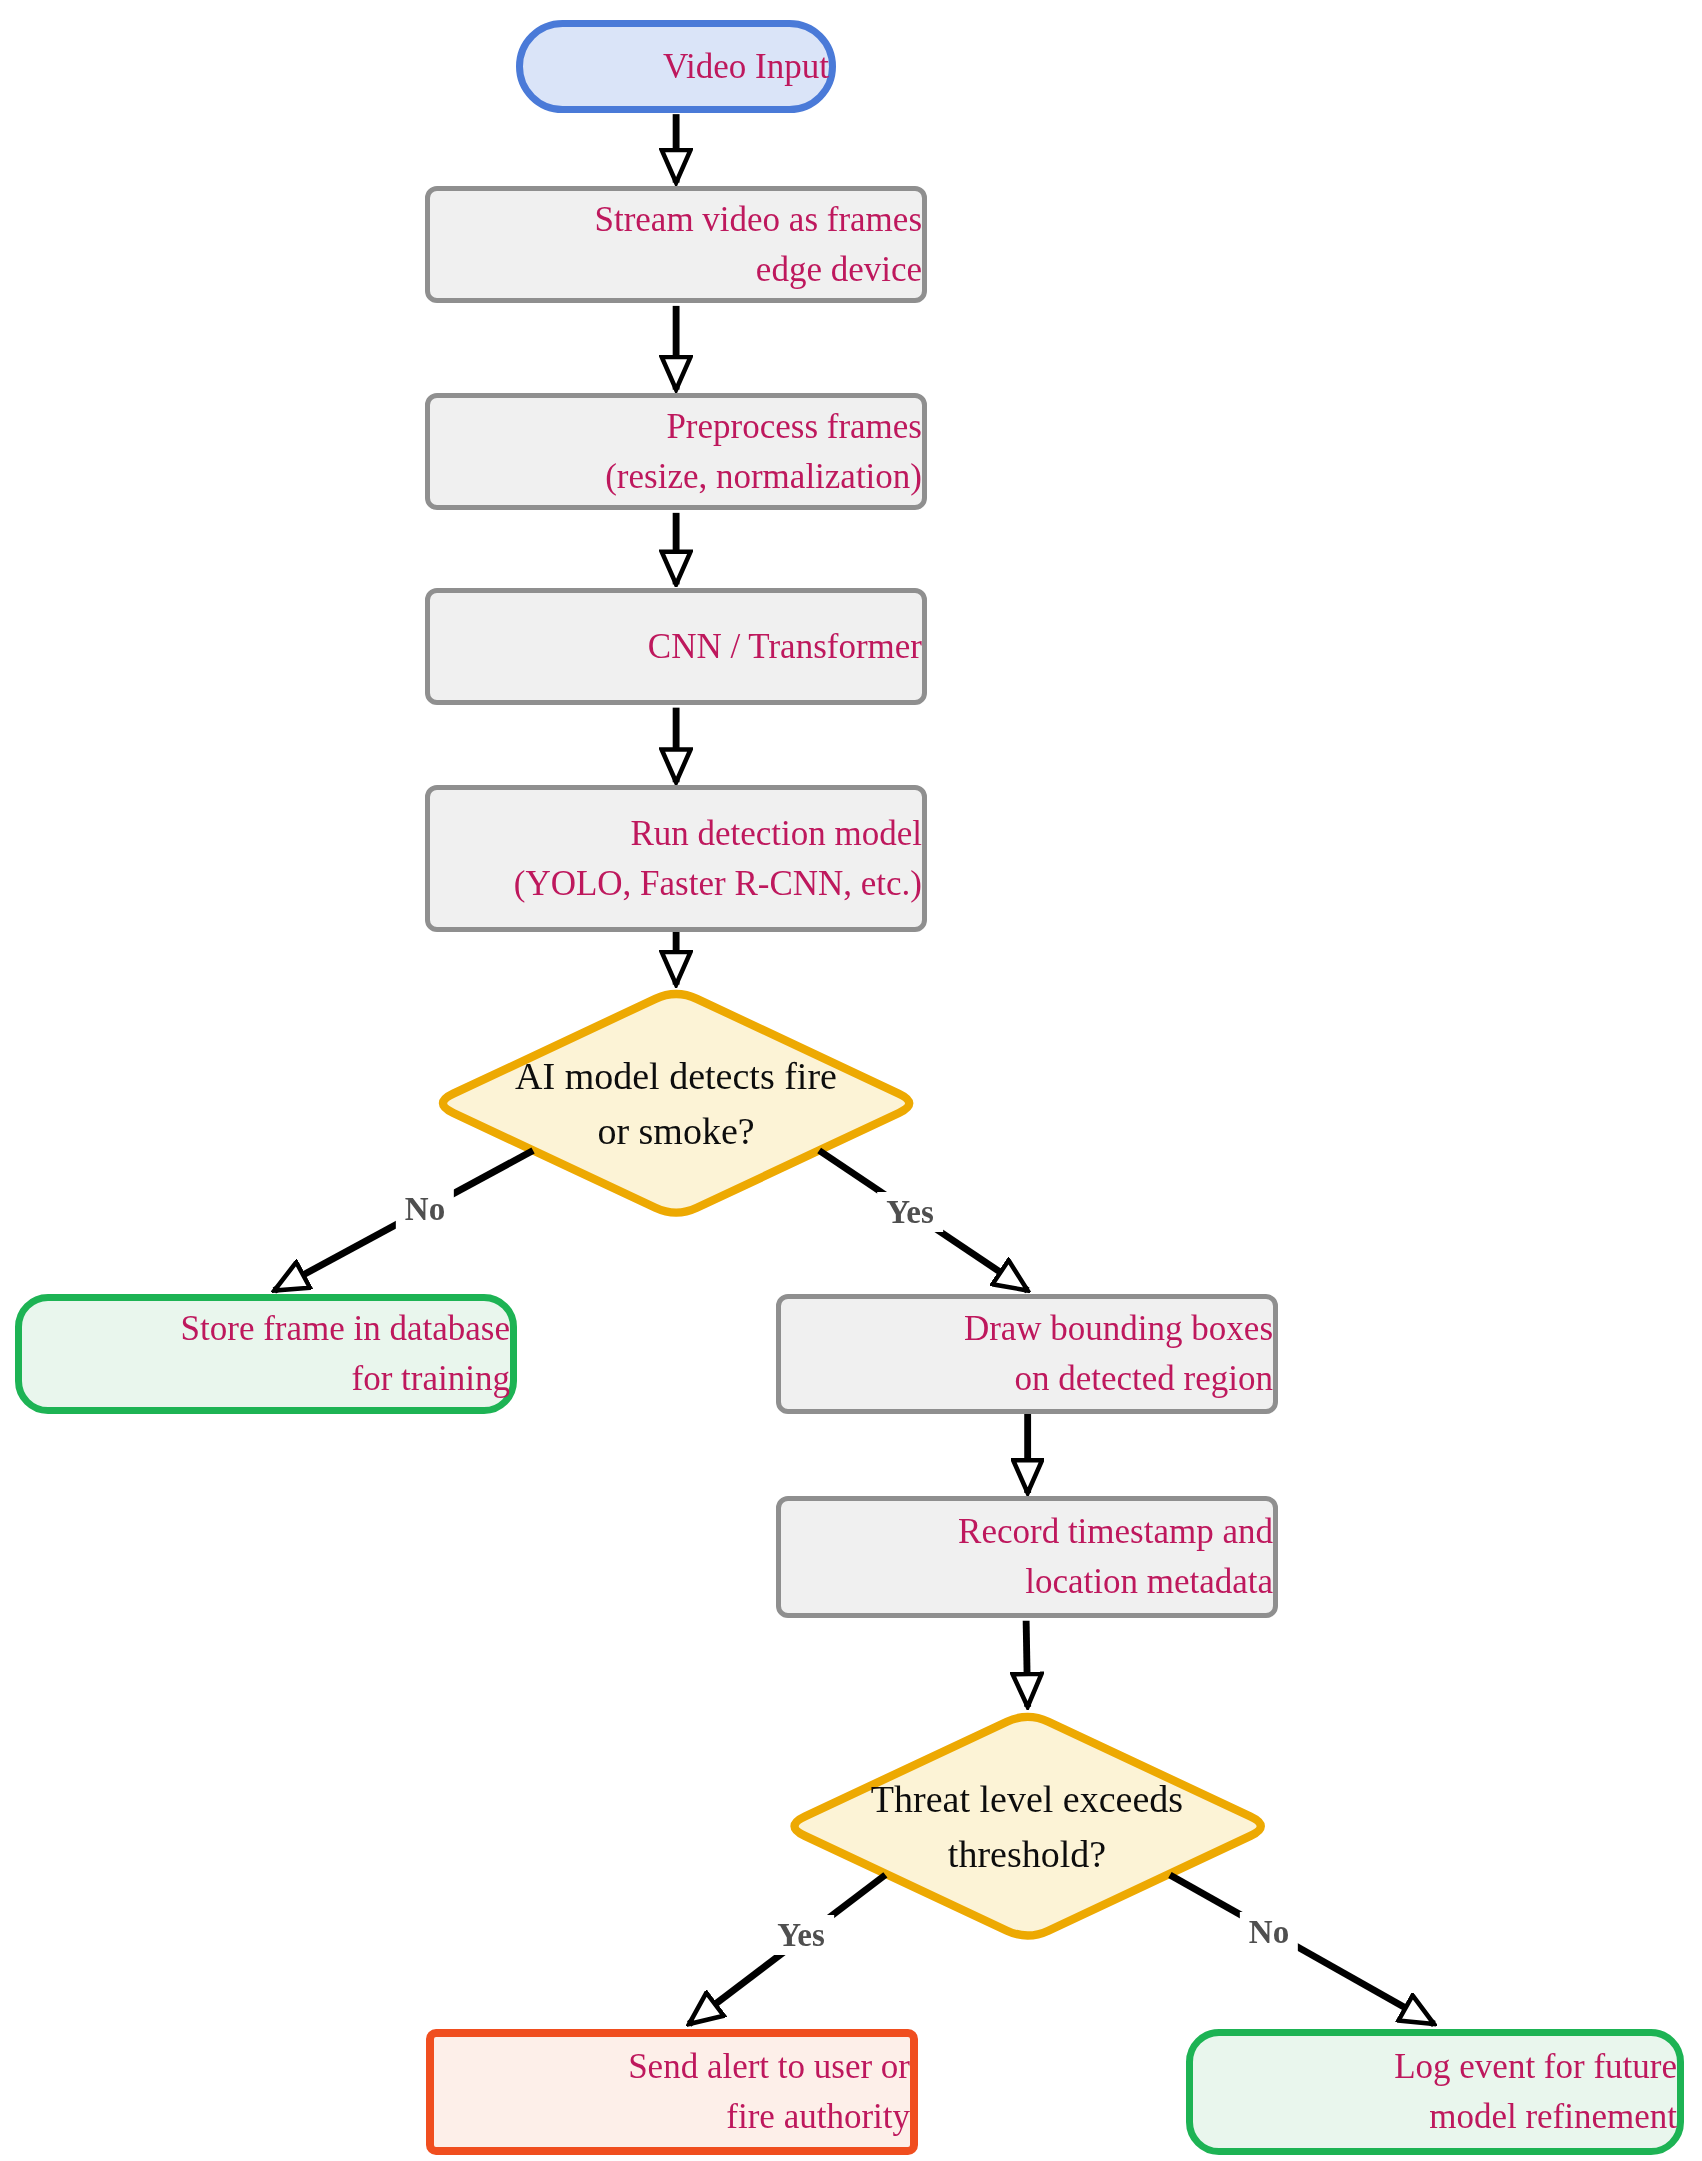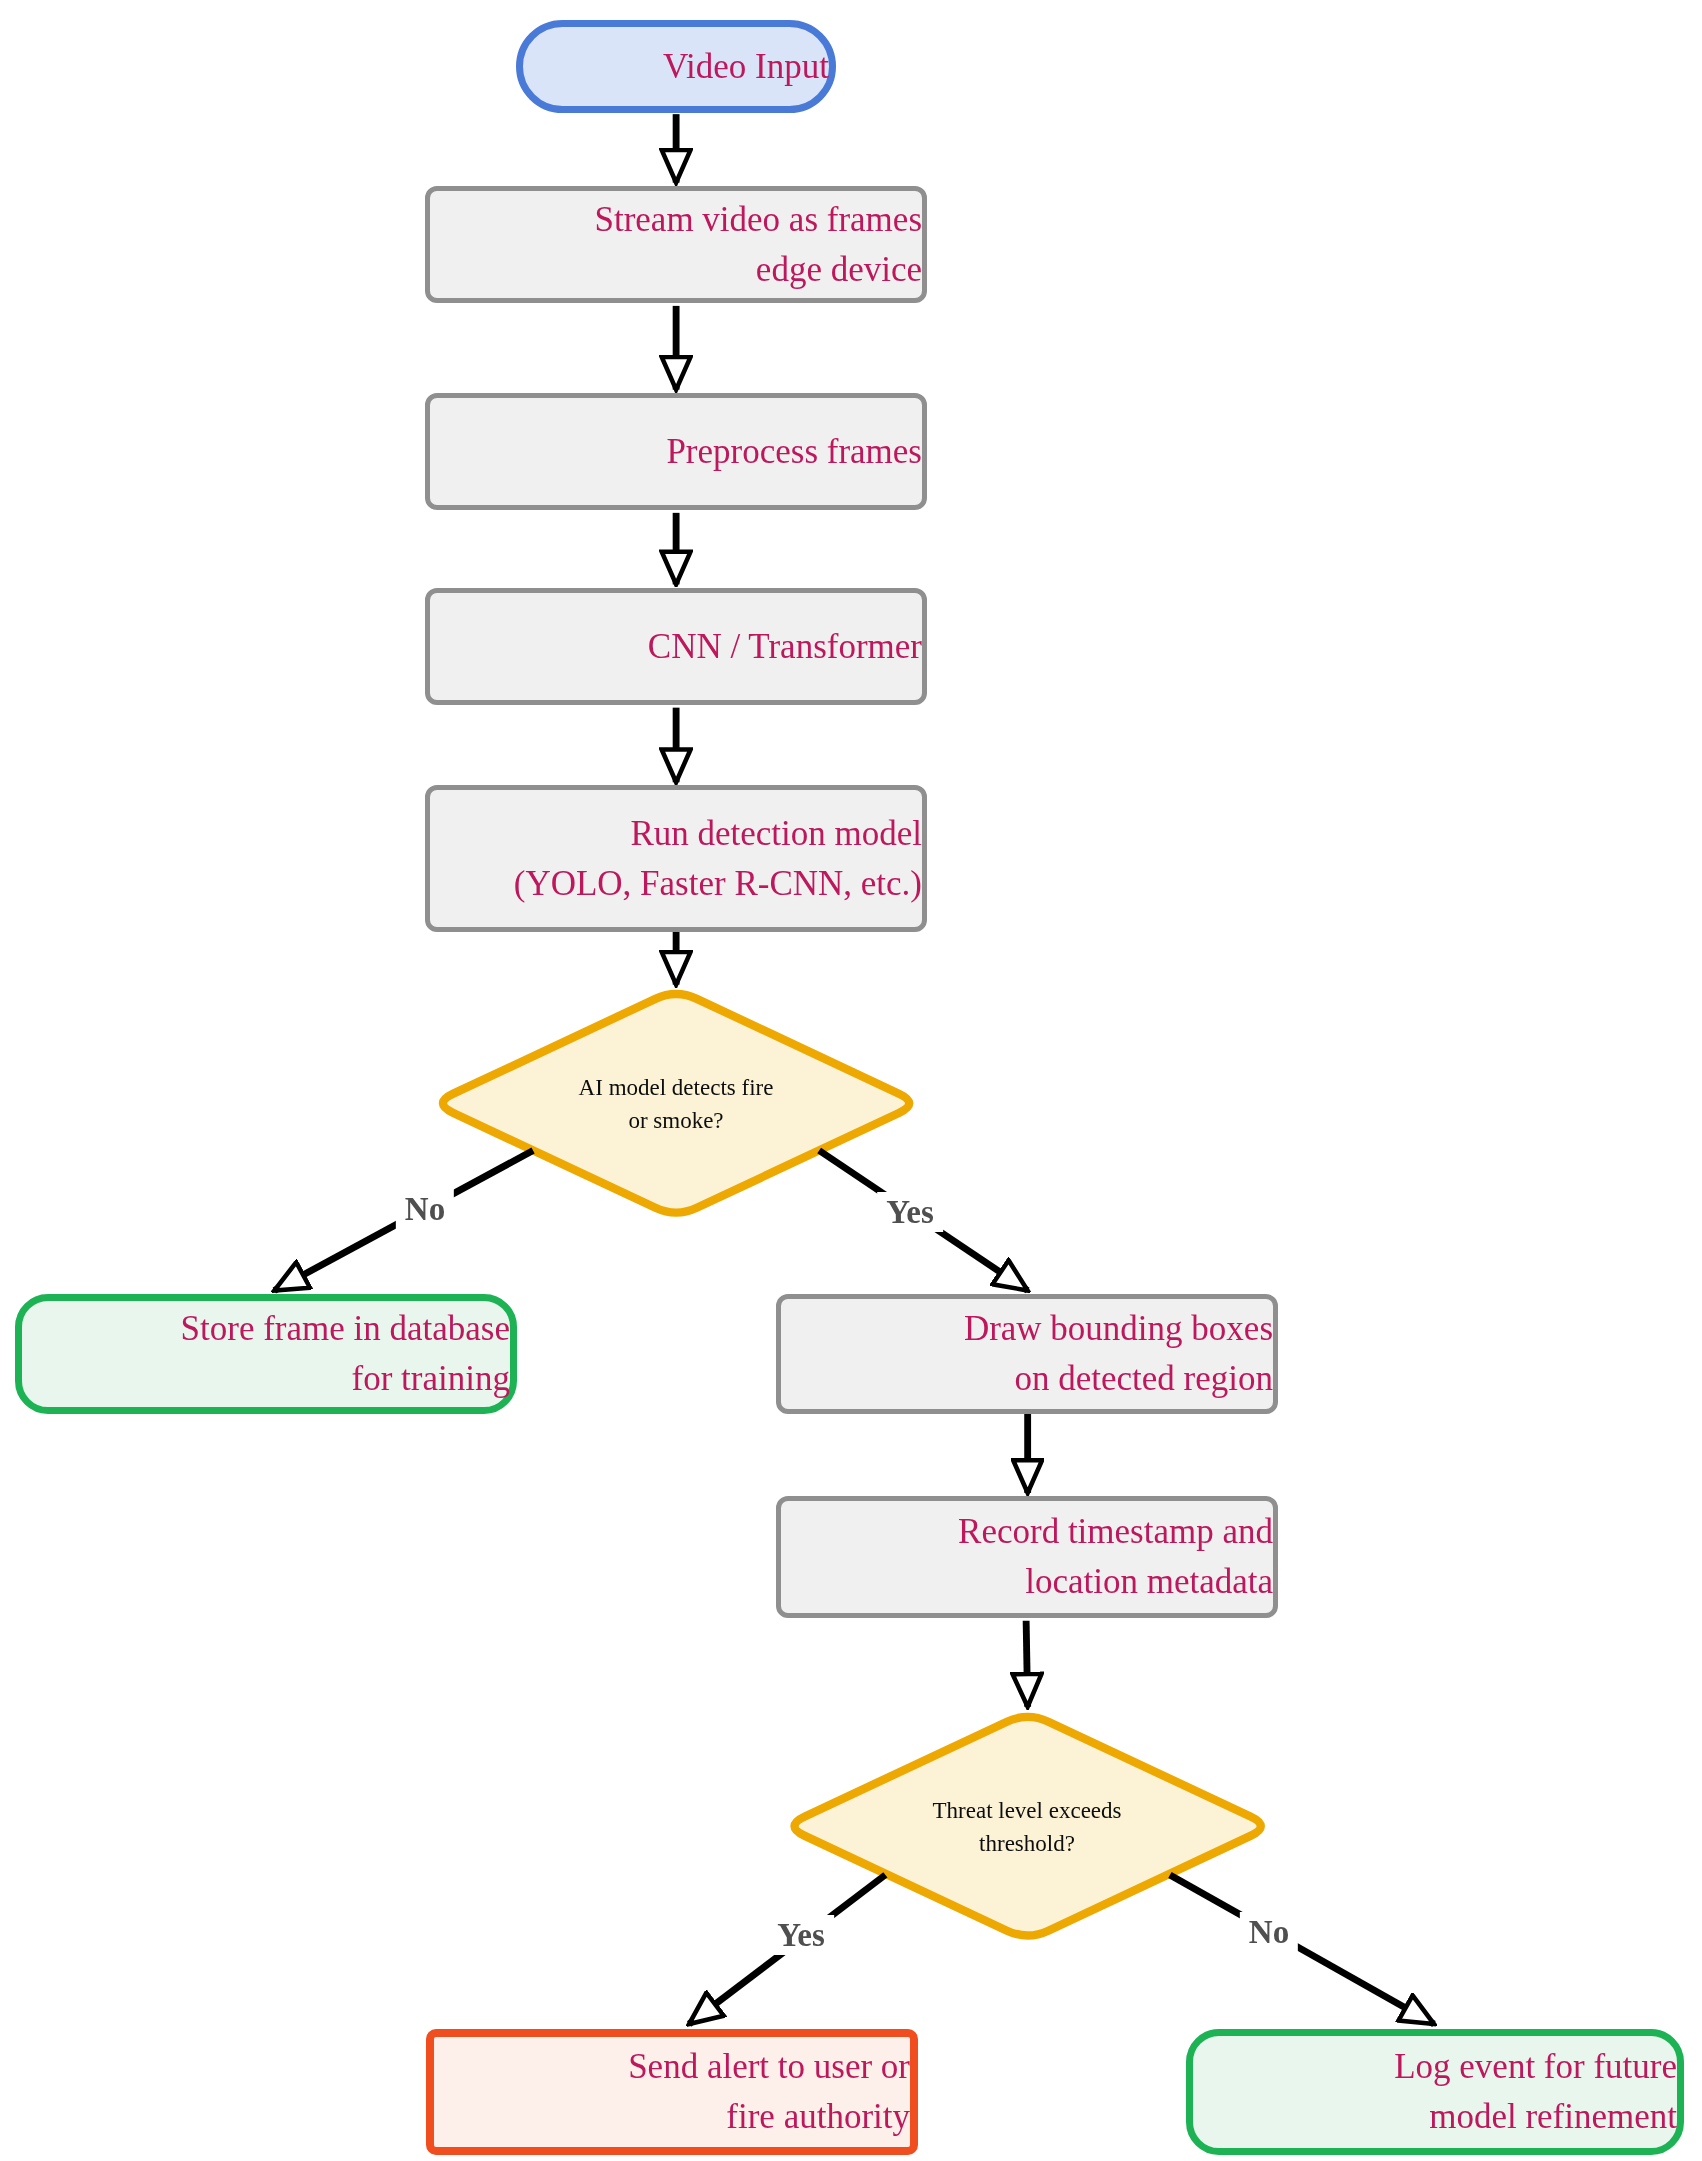--- a/index.html
+++ b/index.html
@@ -9,21 +9,21 @@
   .node { position:absolute; box-sizing:border-box; display:flex; flex-direction:column;
           align-items:flex-end; justify-content:center; text-align:center;
           font-size:35px; line-height:1.42; color:#be185d; }
   .node span { display:block; white-space:nowrap; }
   .start    { background:#dae4f8; border:7.6px solid #4a7ad8; border-radius:53px; }
   .process  { background:#f0f0f0; border:5.3px solid #8f8f8f;  border-radius:12px; }
   .success  { background:#e9f6ed; border:7.6px solid #1db354; border-radius:33px; }
   .alert    { background:#fdefe9; border:8.4px solid #f04e1f; border-radius:10px;padding-left:48px; }
   .decision-text { position:absolute; transform:translate(-50%,-50%); display:flex;
           flex-direction:column; align-items:center; justify-content:center; text-align:center;
-          font-size:23px; line-height:1.45; color:#0d0d0d; }
+          font-size:38px; line-height:1.45; color:#0d0d0d; }
   .decision-text span { display:block; white-space:nowrap; }
   .edge-label { position:absolute; transform:translate(-50%,-50%); background:#ffffff;
           color:#4f4f4f; font-weight:bold; font-size:33px; padding:1.5px 9px; white-space:nowrap; }
 </style>
 </head>
 <body>
 
 <div>
 
   <svg class="layer" width="1703" height="2161" viewBox="0 0 2237 2840" xmlns="http://www.w3.org/2000/svg">
@@ -53,20 +53,21 @@
     <span>Video Input</span>
   </div>
 
   <div class="node process" style="left:425px; top:186px; width:502px; height:117px;">
     <span>Stream video as frames</span>
     <span>edge device</span>
   </div>
 
   <div class="node process" style="left:425px; top:393px; width:502px; height:117px;">
     <span>Preprocess frames</span>
+    <span>(resize, normalization)</span>
   </div>
 
   <div class="node process" style="left:425px; top:588px; width:502px; height:117px;">
     <span>CNN / Transformer</span>
   </div>
 
   <div class="node process" style="left:425px; top:785px; width:502px; height:147px;">
     <span>Run detection model</span>
     <span>(YOLO, Faster R-CNN, etc.)</span>
   </div>

